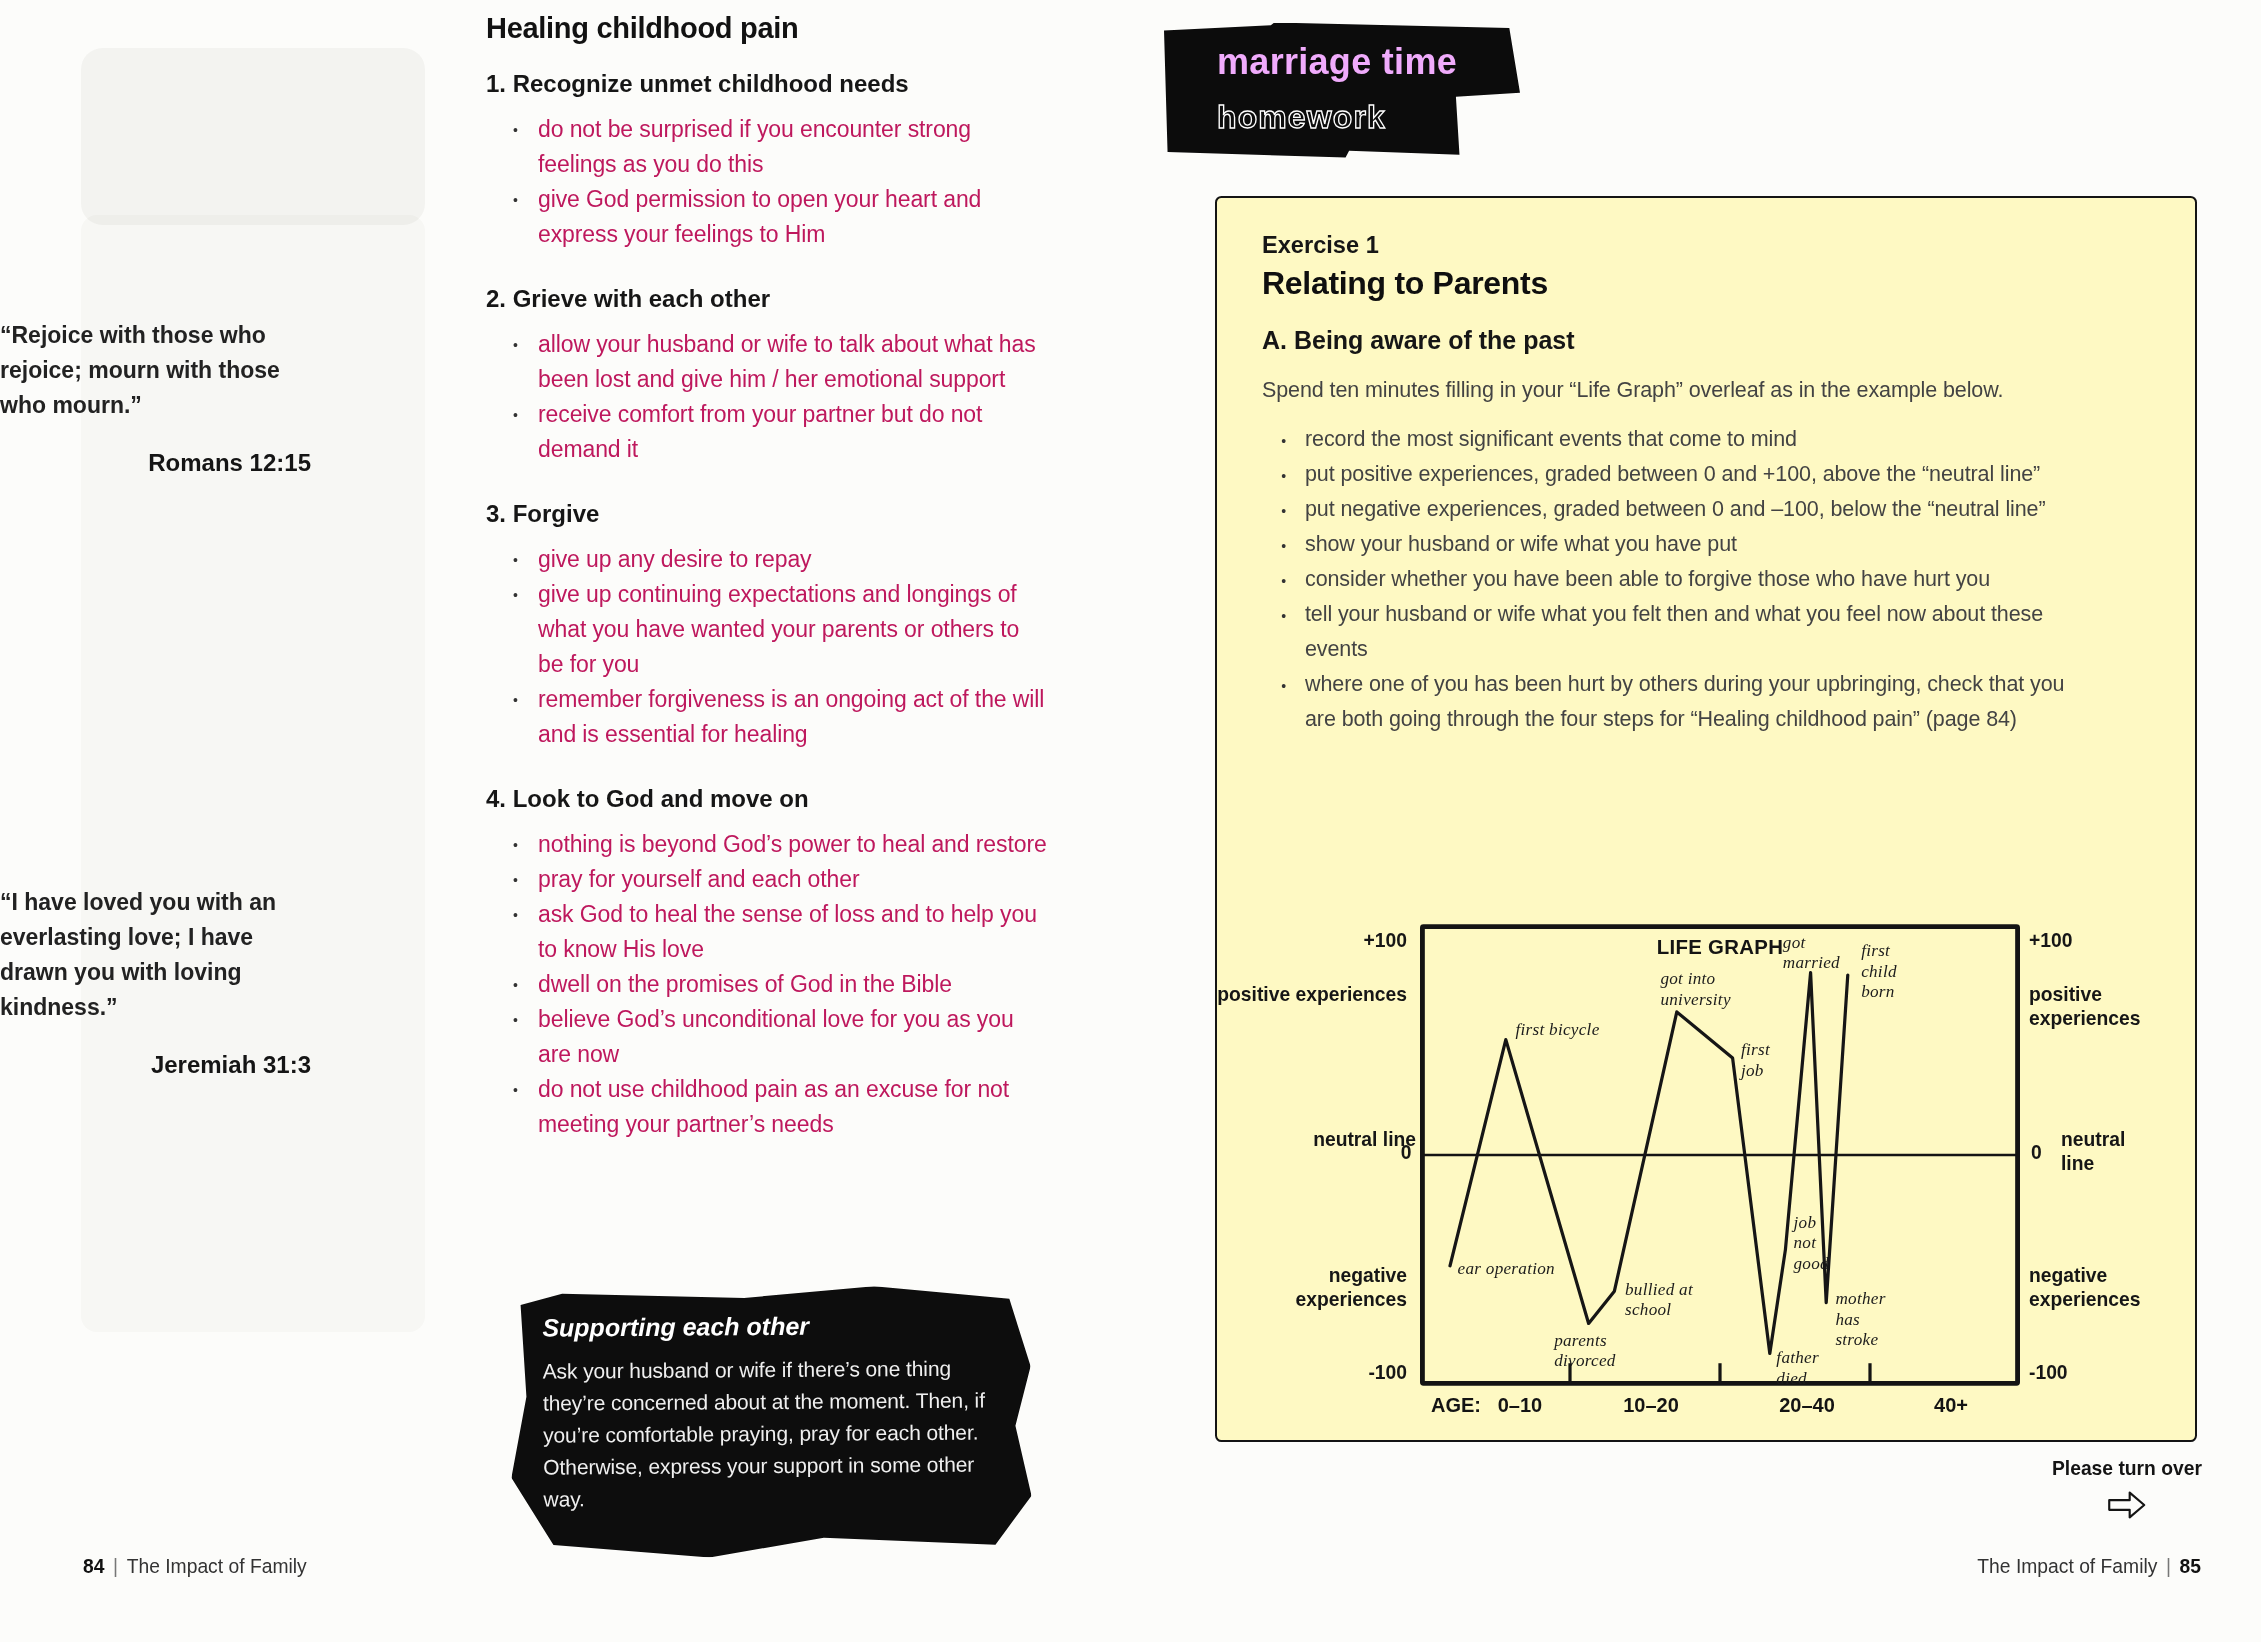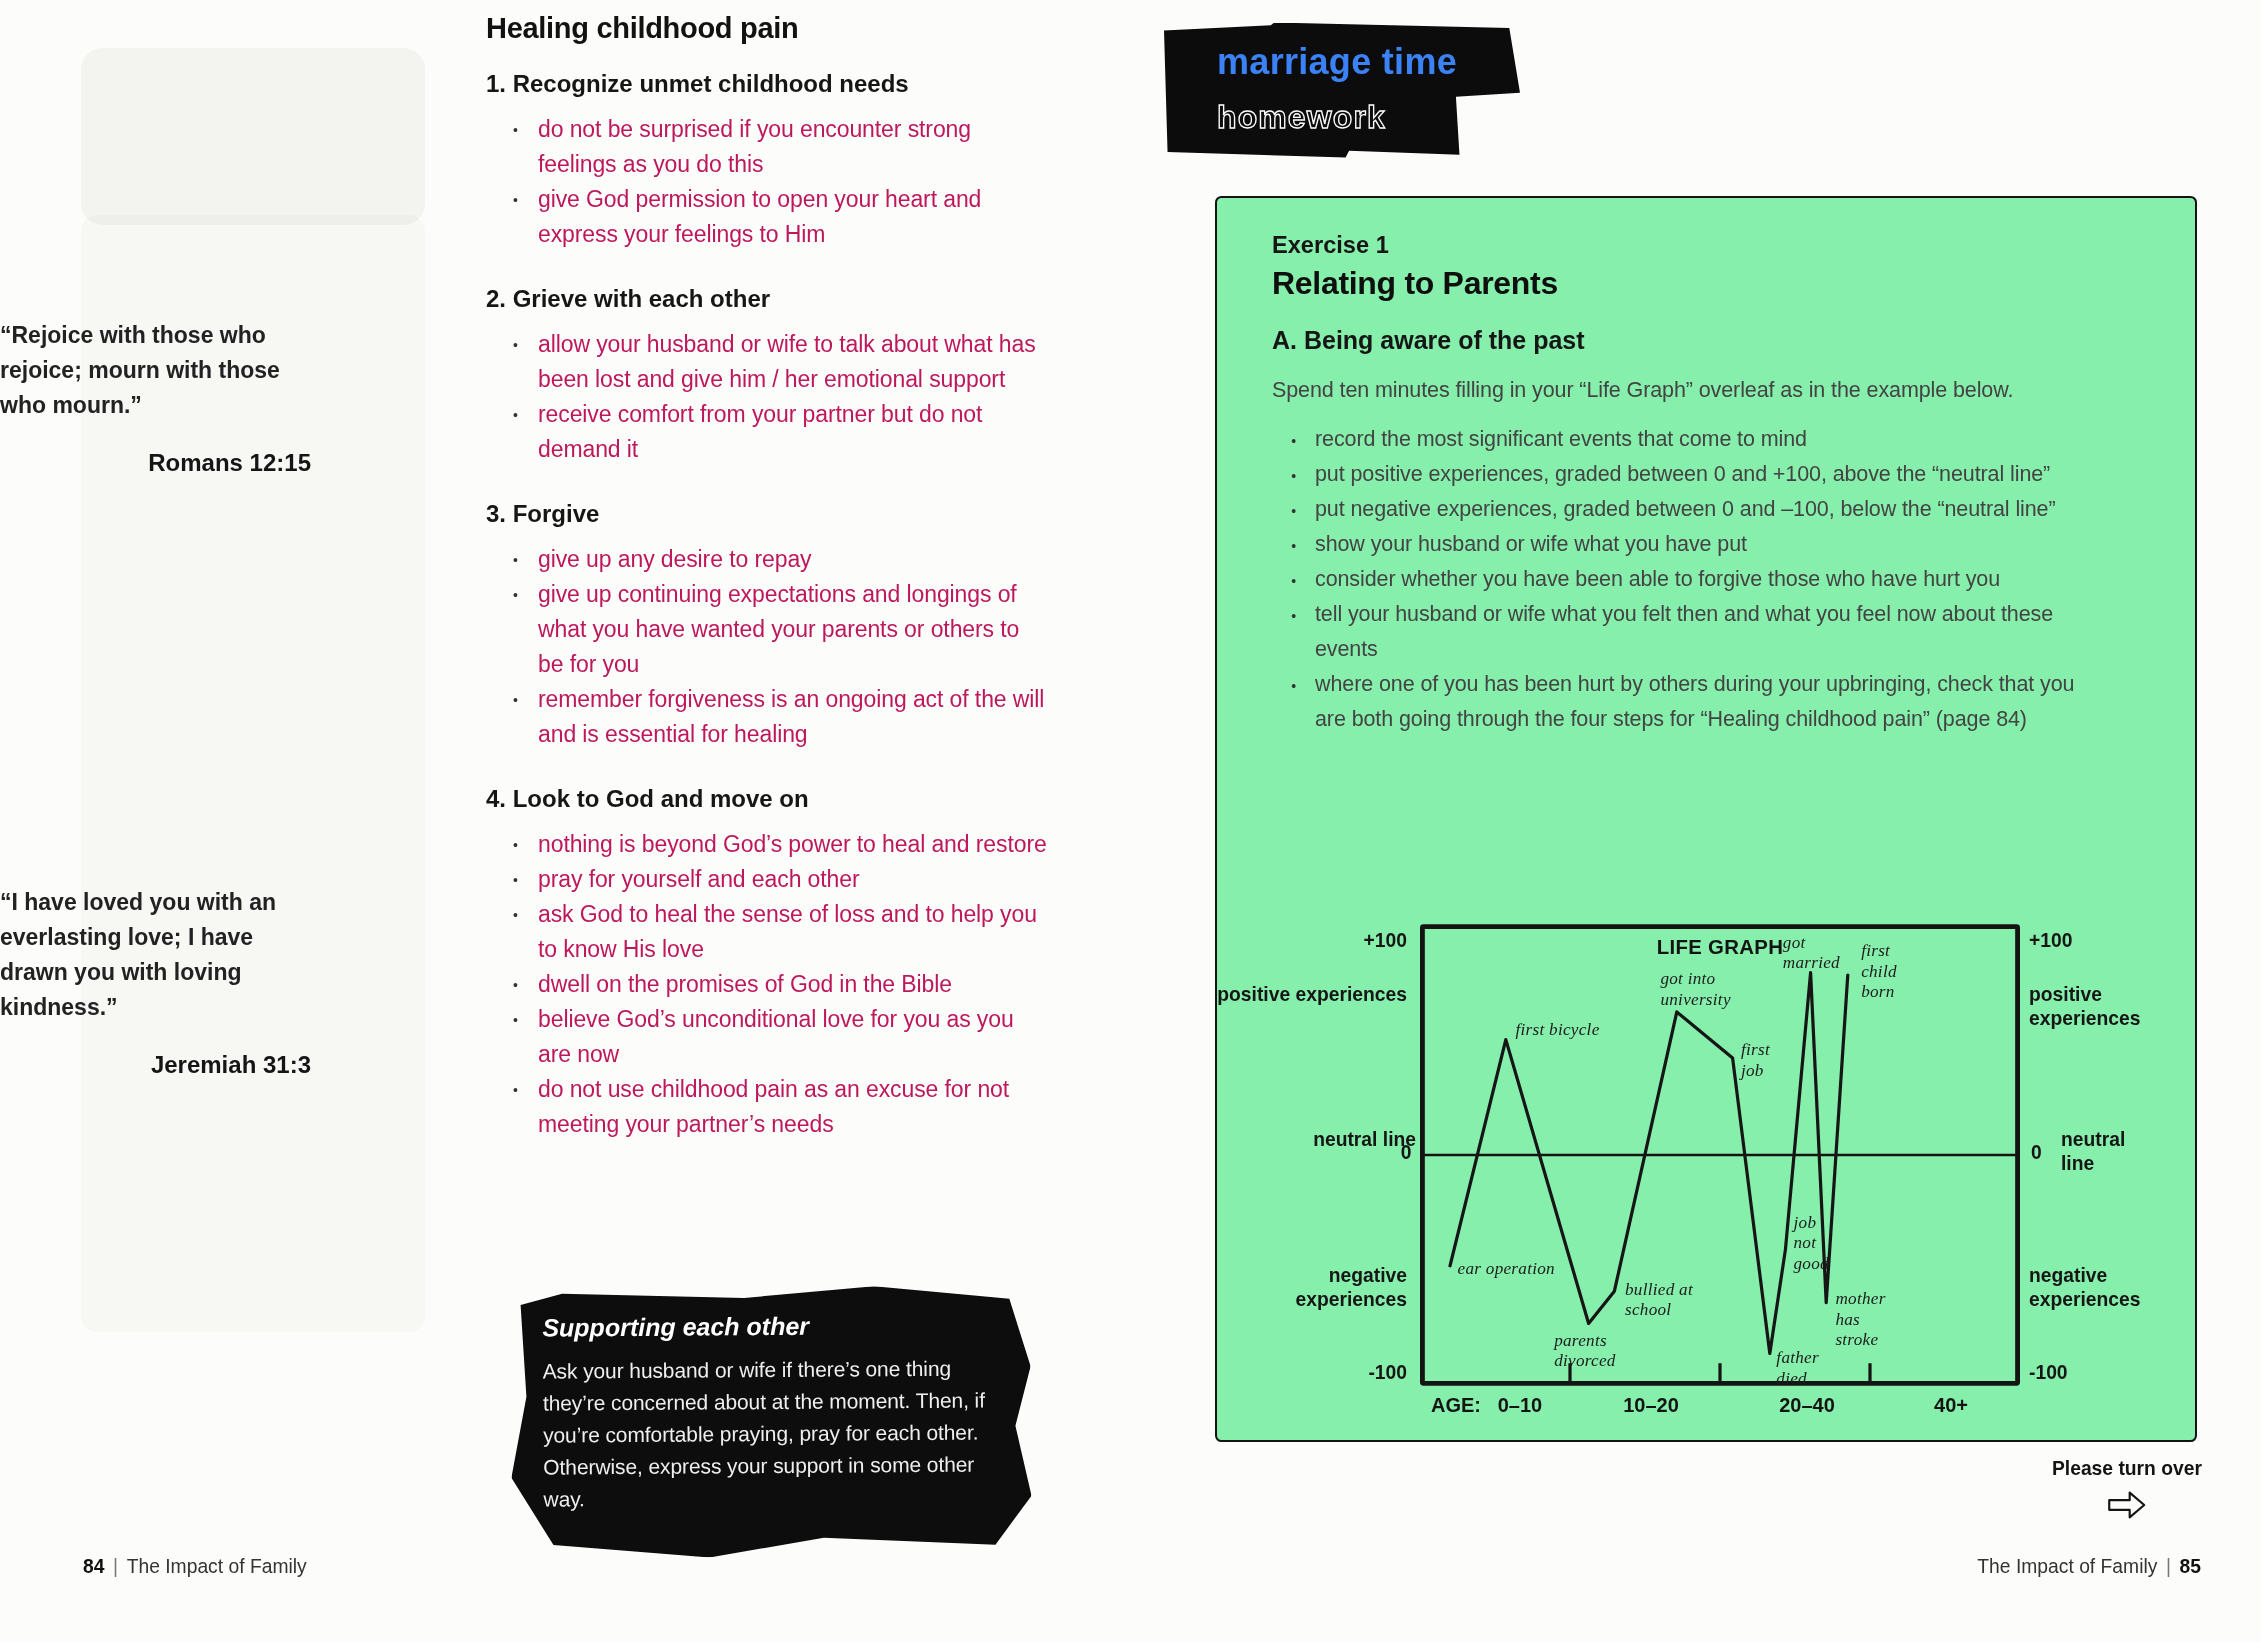--- a/index.html
+++ b/index.html
@@ -33,26 +33,26 @@
 
   .footer{position:absolute;top:1556px;font-size:19.3px;color:#333;white-space:nowrap;}
   .footer .pnum{font-weight:bold;color:#111;}
   .footer .div{color:#777;margin:0 8.6px;font-weight:normal;}
   .footer-left{left:83px;}
   .footer-right{right:60px;}
 
   
   .banner{position:absolute;left:1164px;top:22.5px;width:356px;height:135px;background:#0c0c0c;
           clip-path:polygon(0% 6%,30% 2%,31% 0%,97% 4%,100% 52%,82% 55%,83% 98%,52% 95%,51% 100%,1% 96%);}
-  .banner-l1{position:absolute;left:53px;top:18px;font-size:36px;font-weight:bold;color:#3b82f6;letter-spacing:0.3px;text-align:right;}
+  .banner-l1{position:absolute;left:53px;top:18px;font-size:36px;font-weight:bold;color:#f0abfc;letter-spacing:0.3px;text-align:right;}
   .banner-l2{position:absolute;left:53px;top:76px;font-size:32px;font-weight:bold;color:#0c0c0c;
              -webkit-text-stroke:1.3px #ffffff;letter-spacing:1.1px;}
 
   .exercise-box{position:absolute;left:1215px;top:196px;width:982px;height:1246px;
-                border:2.1px solid #141414;border-radius:6.4px;background:#86efac;box-sizing:border-box;padding-left:10px;}
+                border:2.1px solid #141414;border-radius:6.4px;background:#fef9c3;box-sizing:border-box;}
   .ex-inner{padding:34px 32px 0 45px;}
   .ex-label{font-size:23.6px;font-weight:bold;color:#161616;}
   .ex-title{font-size:32px;font-weight:bold;color:#0f0f0f;margin-top:6px;letter-spacing:-0.3px;}
   .ex-sub{font-size:25px;font-weight:bold;color:#161616;margin-top:23.6px;}
   .ex-intro{font-size:21.5px;color:#434343;margin-top:23.6px;letter-spacing:-0.1px;}
   ul.ex-bullets{list-style:none;margin:19.3px 0 0 0;padding:0;}
   ul.ex-bullets li{position:relative;padding-left:43px;font-size:21.5px;line-height:35px;color:#434343;
                    width:795px;letter-spacing:-0.1px;}
   ul.ex-bullets li::before{content:"•";position:absolute;left:19.3px;top:1.1px;font-size:14px;color:#333;}
 

